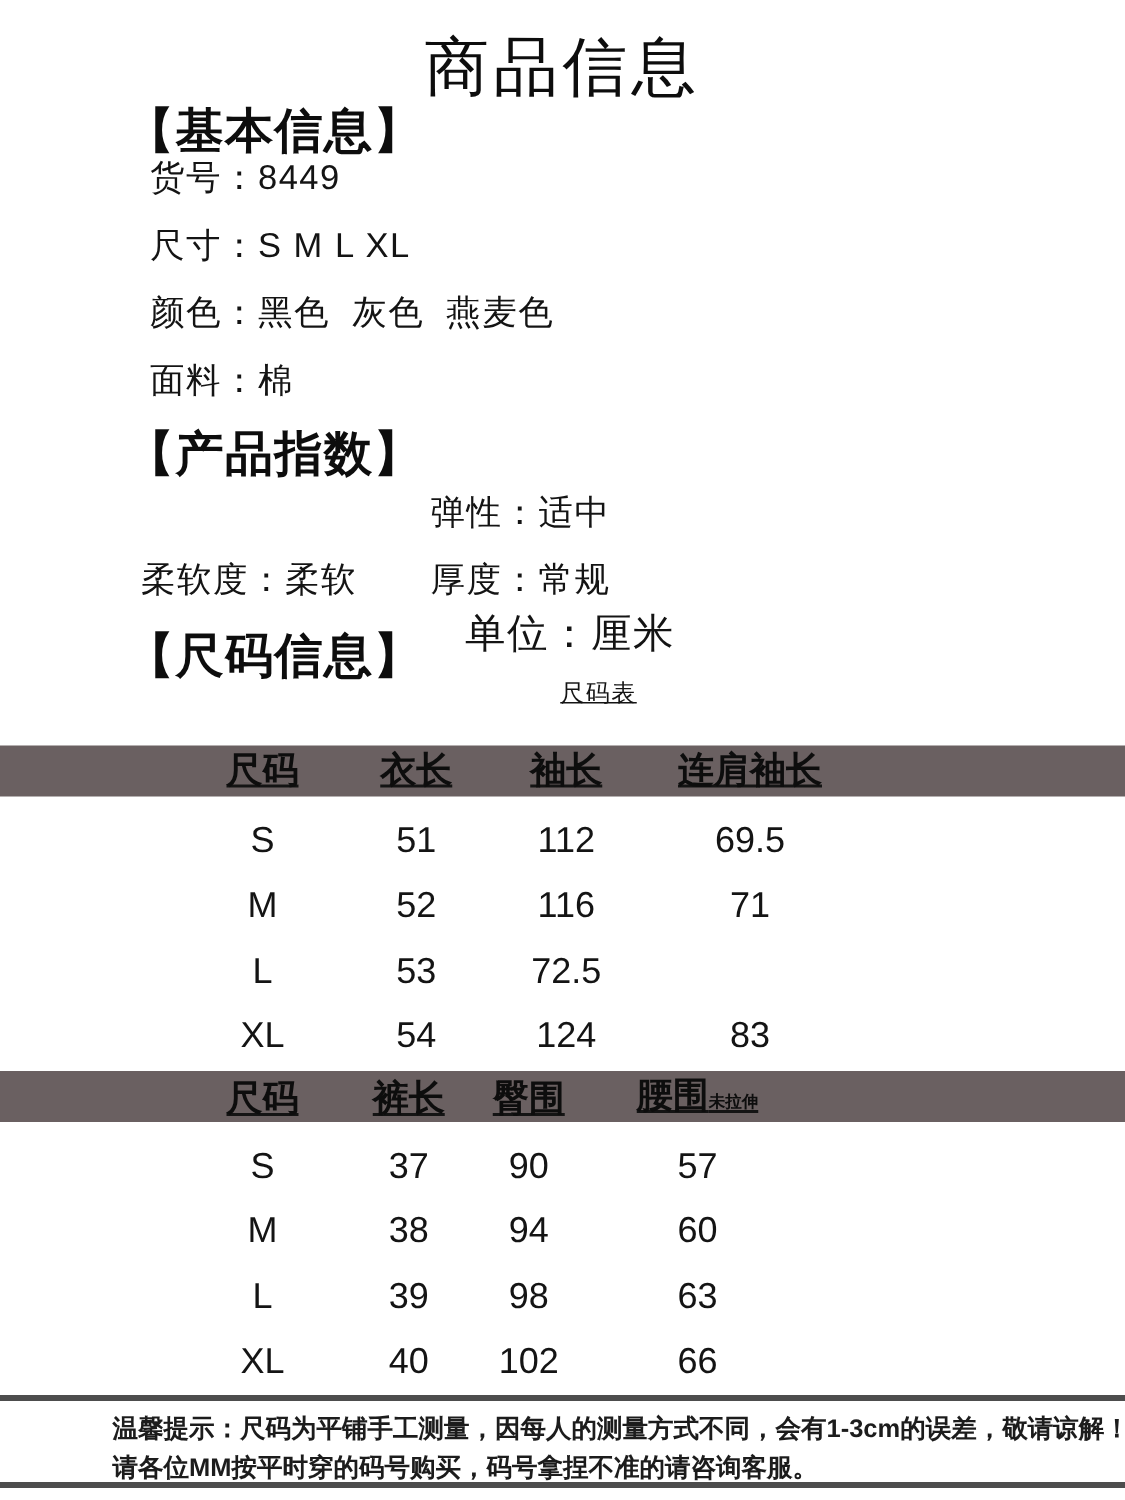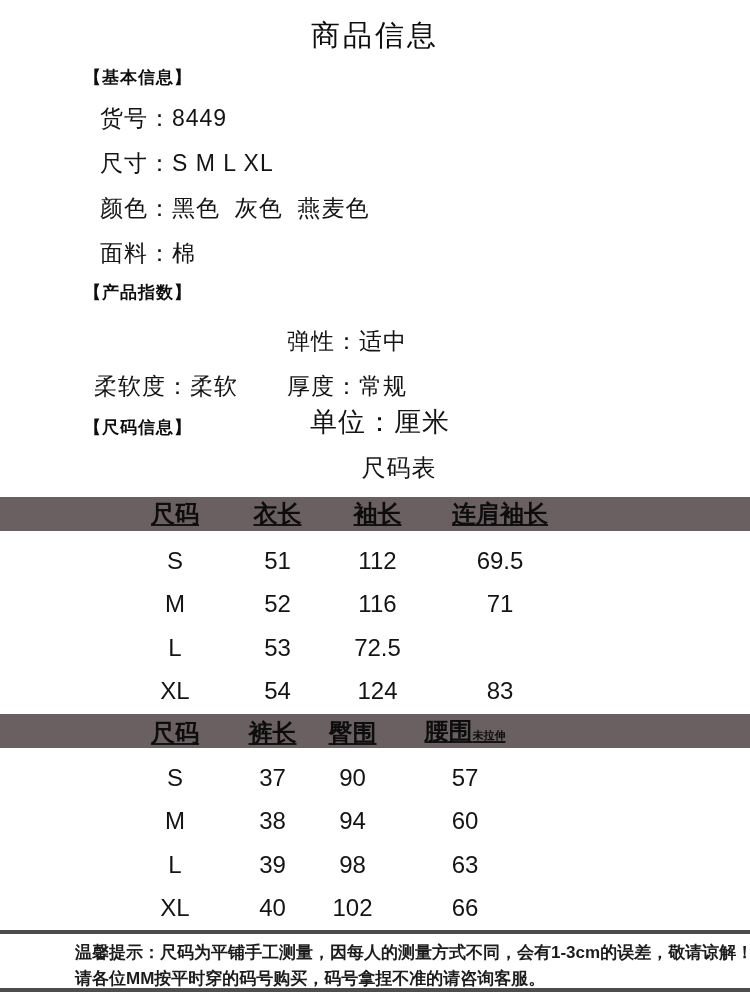--- a/index.html
+++ b/index.html
@@ -11,29 +11,29 @@
     background: #ffffff;
     overflow: hidden;
     font-family: "Liberation Sans", "DejaVu Sans", sans-serif;
     color: #141414;
   }
   .page-title {
     position: absolute;
     top: 16px; left: 0;
     width: 100%;
     text-align: center;
-    font-size: 29px;
+    font-size: 43px;
     font-weight: 500;
     letter-spacing: 3px;
     color: #0d0d0d;
   }
   .section-heading {
     position: absolute;
     left: 84px;
-    font-size: 17px;
+    font-size: 32px;
     font-weight: bold;
     color: #0d0d0d;
     letter-spacing: 1px;
   }
   .h-basic { top: 66px; }
   .h-index { top: 281px; }
   .h-size  { top: 416px; }
   .info-row {
     position: absolute;
     left: 100px;
@@ -61,22 +61,23 @@
     font-size: 27px;
     letter-spacing: 1px;
     font-family: Liberation Mono, monospace;
   }
   .table-title {
     position: absolute;
     top: 452px; left: 0;
     width: 100%;
     padding-left: 48px;
     text-align: center;
-    font-size: 24px;
-    letter-spacing: 1px;
+    font-size: 16px;
+    letter-spacing: 1px;
+    text-decoration: underline;
   }
   .size-table { position: absolute; left: 0; width: 750px; }
   .t1 { top: 497px; }
   .t2 { top: 714px; }
   .band {
     width: 750px;
     height: 34px;
     display: grid;
     align-items: center;
     text-decoration: underline;

